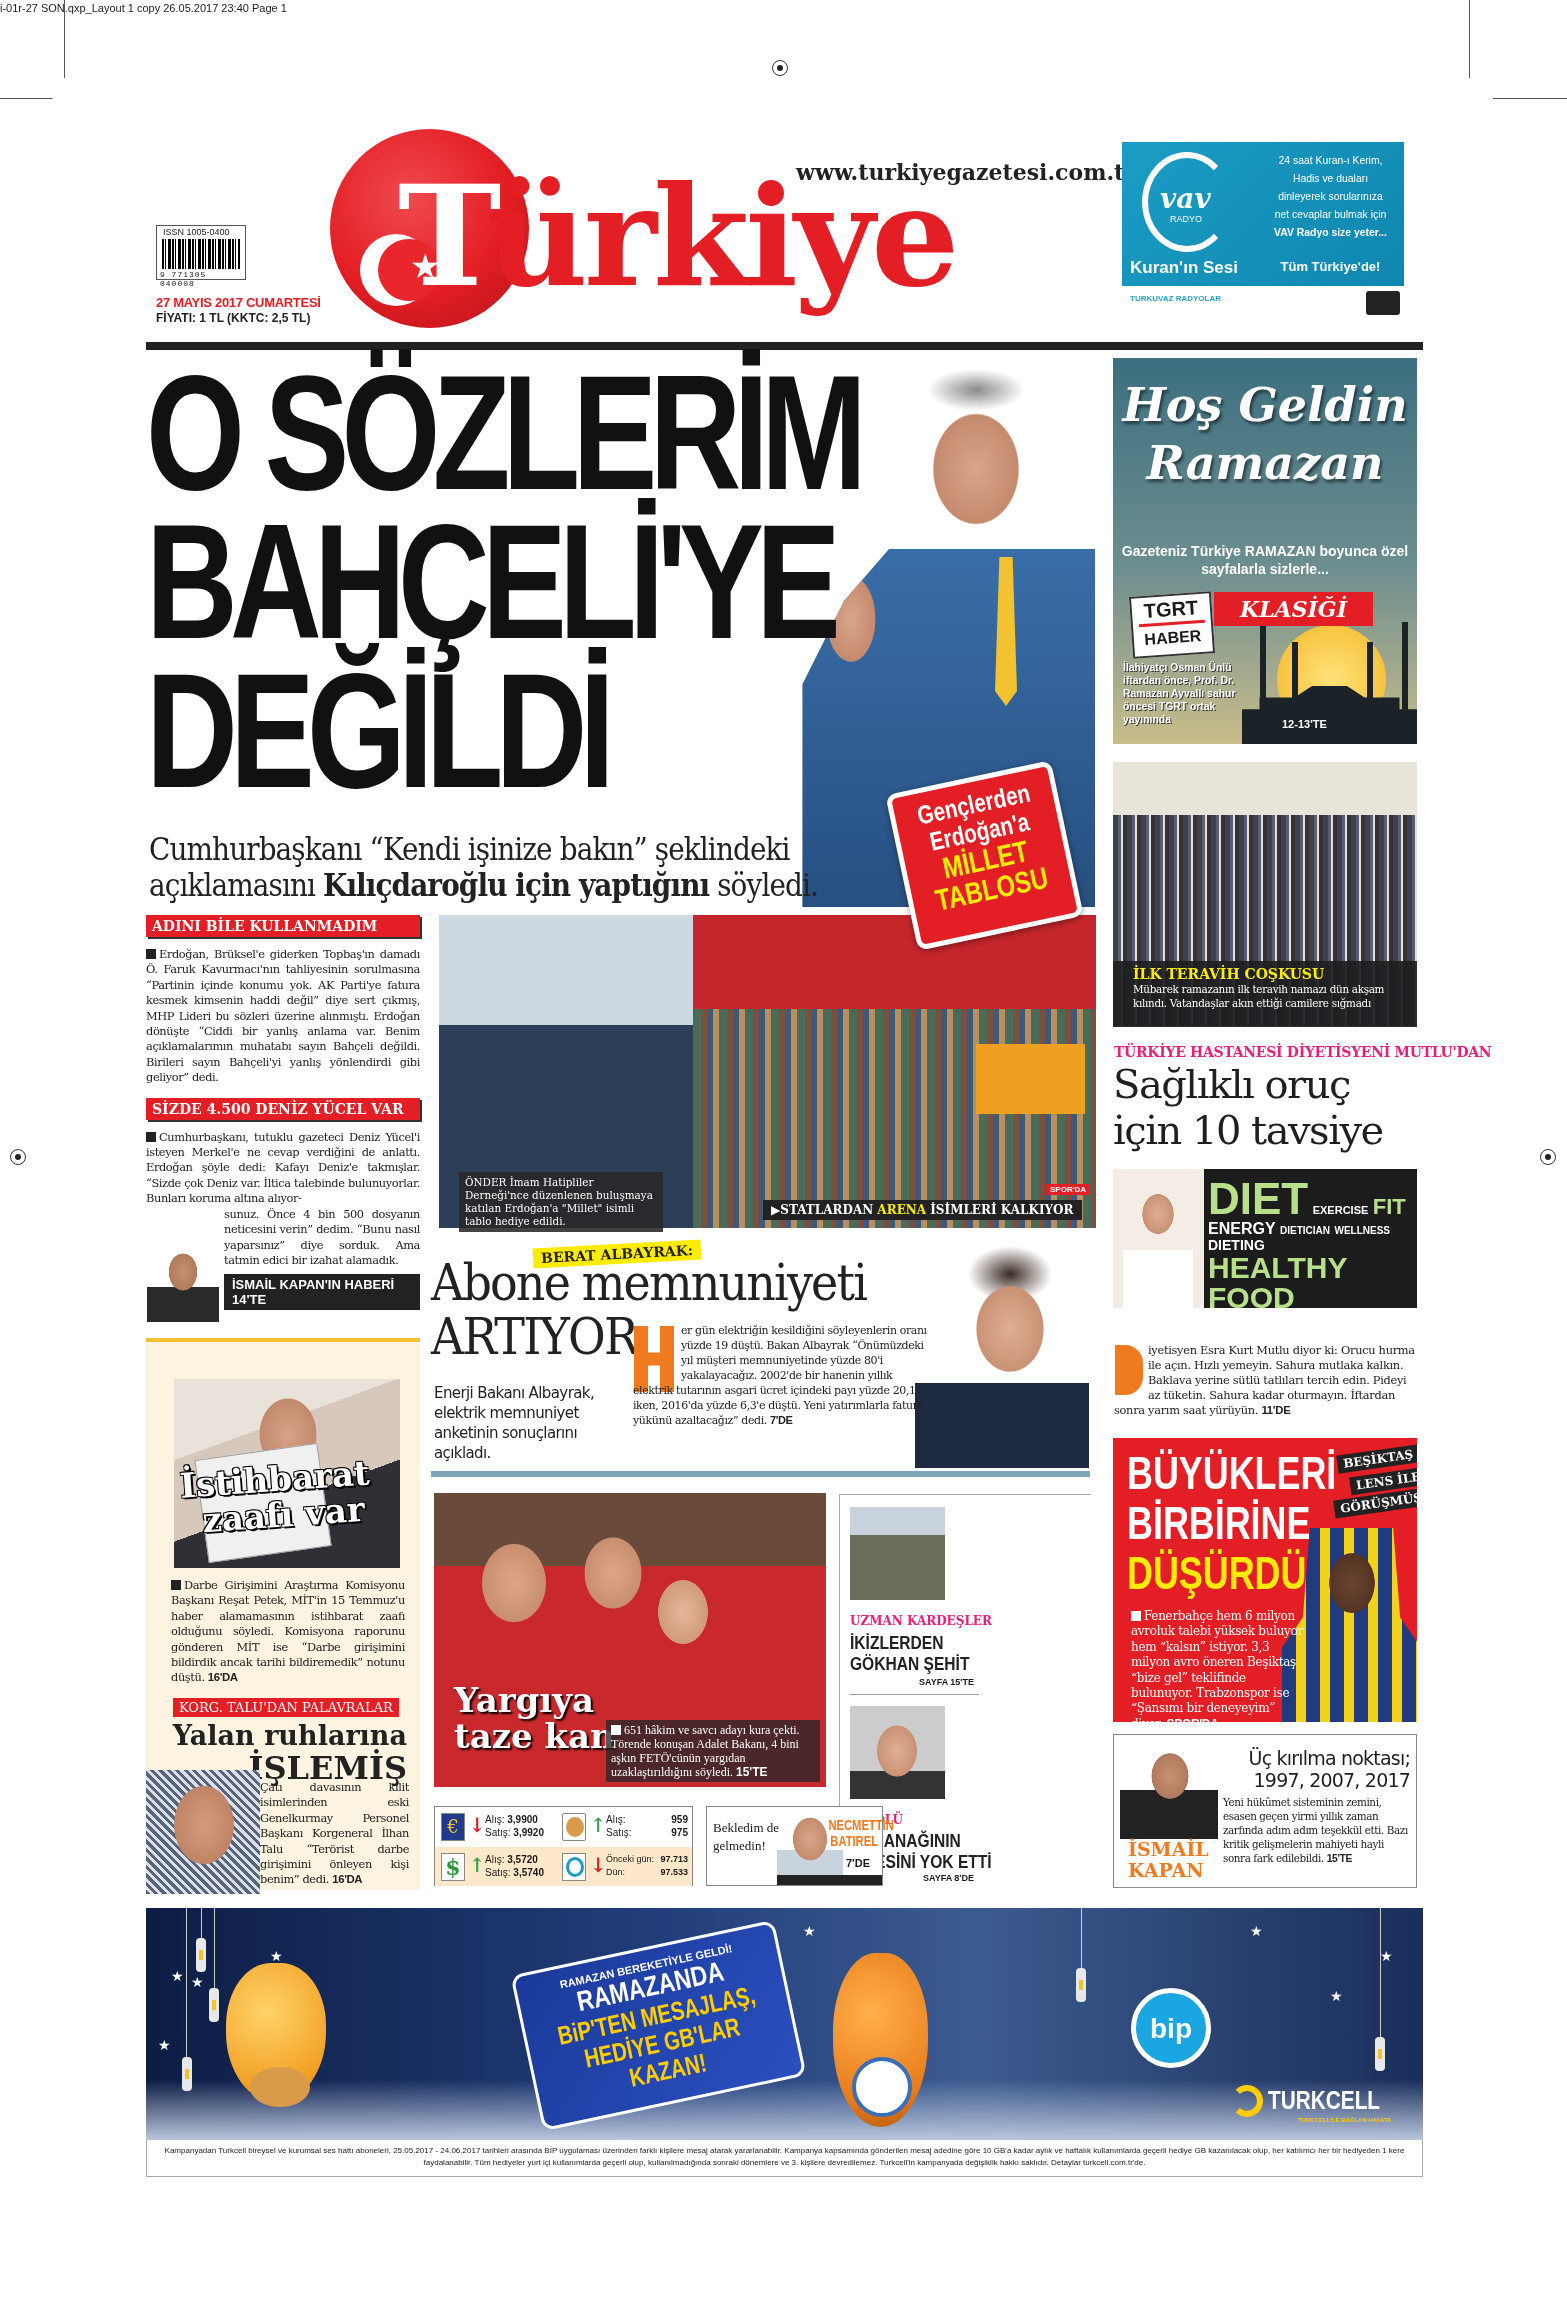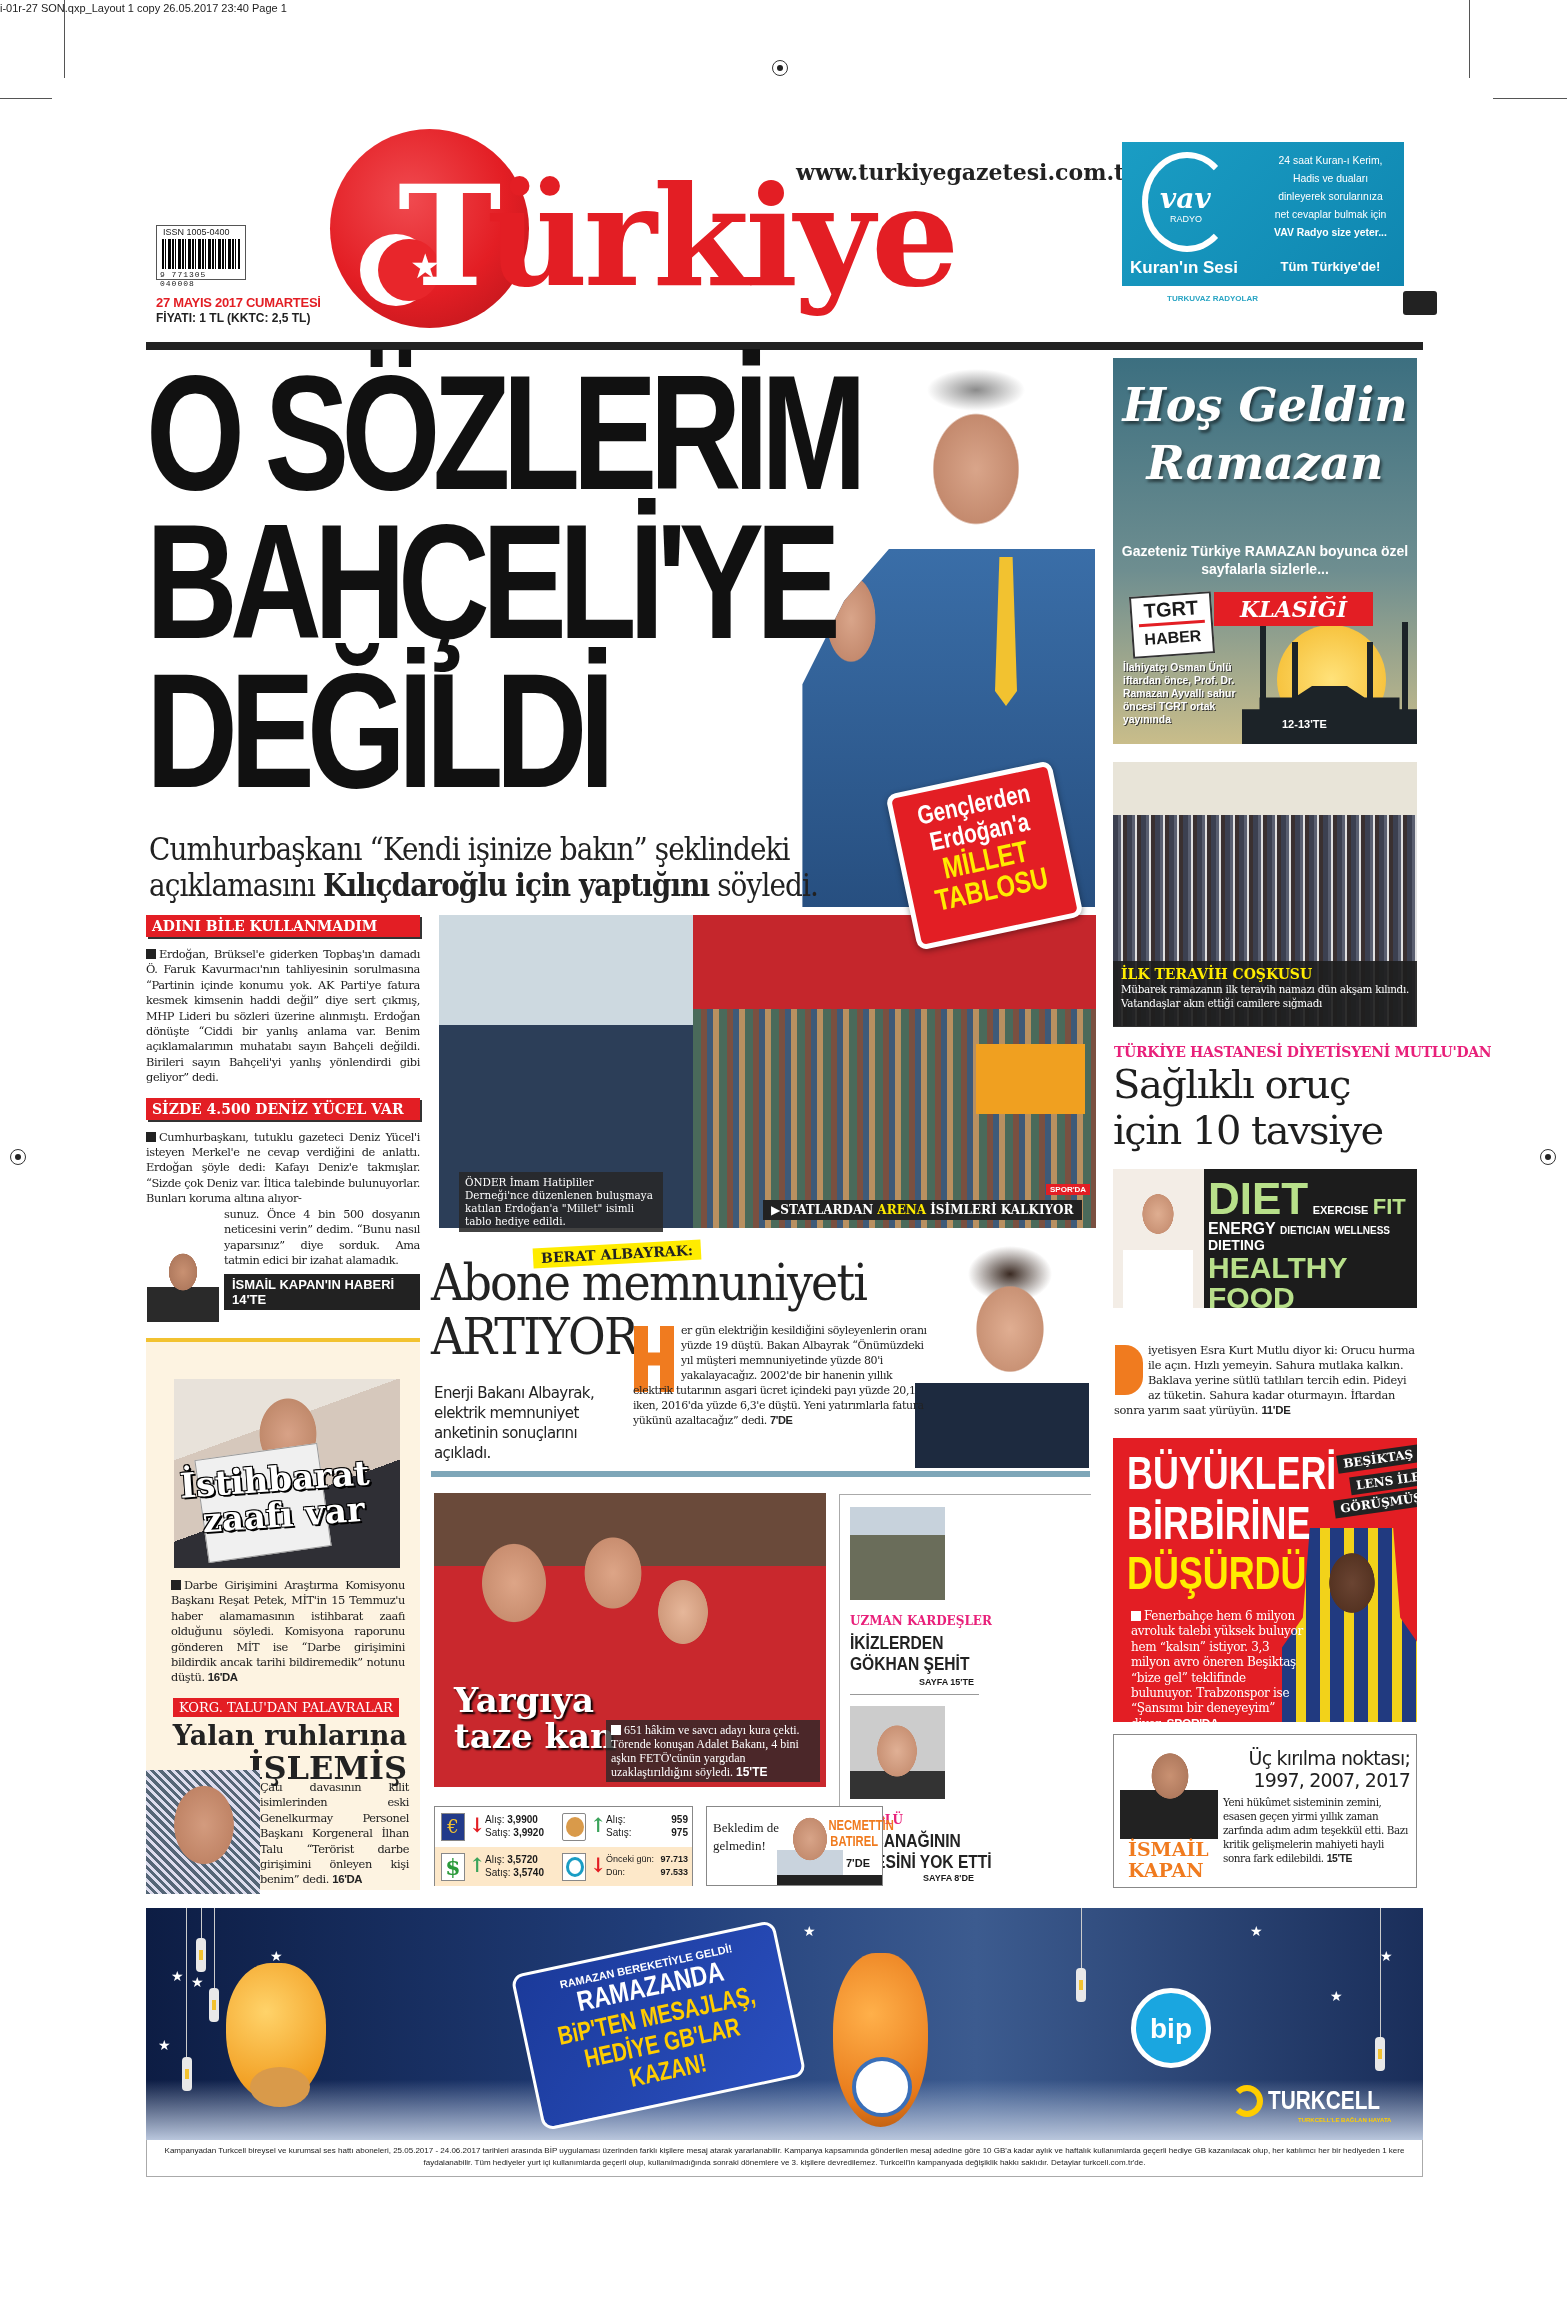--- a/index.html
+++ b/index.html
@@ -32,21 +32,21 @@
   .logo-T { color: #fff; -webkit-text-stroke: 0; text-shadow: none; }
   .site-url { left: 796px; top: 159px; font-size: 22px; font-weight: bold; font-family:"DejaVu Serif",serif; color:#222; }
 
   .vav-ad { left: 1122px; top: 142px; width: 282px; height: 144px; background: linear-gradient(135deg,#1a9dc4,#0f86b0); color:#fff; }
   .vav-logo { left: 20px; top: 10px; width: 90px; height: 100px; border: 6px solid #fff; border-radius: 50%; border-right-color: transparent; }
   .vav-logo-text { left: 38px; top: 40px; font-size: 28px; font-style: italic; font-weight:bold; color:#fff; font-family:"DejaVu Serif",serif; }
   .vav-radyo { left: 48px; top: 72px; font-size: 9px; color:#fff; font-family:"Liberation Sans",sans-serif;}
   .vav-kuran { left: 8px; top: 116px; font-size: 17px; font-weight: bold; font-family:"Liberation Sans",sans-serif; }
   .vav-text { left: 139px; top: 10px; width: 139px; text-align: center; font-size: 10.4px; line-height: 18px; font-family:"Liberation Sans",sans-serif; }
   .vav-tum { left: 139px; top: 117px; width: 139px; text-align:center; font-size: 13px; font-weight: bold; font-family:"Liberation Sans",sans-serif; }
-  .vav-footer { left: 1122px; top: 289px; width: 282px; height: 30px; font-size: 6px; font-family:"Liberation Sans",sans-serif; color:#333;margin-left:37px; }
+  .vav-footer { left: 1122px; top: 289px; width: 282px; height: 30px; font-size: 6px; font-family:"Liberation Sans",sans-serif; color:#333; }
   .turkuvaz { left: 8px; top: 5px; font-size: 8px; color:#2aa5c4; font-weight: bold; line-height: 9px; }
   .vav-store { left: 244px; top: 2px; width: 34px; height: 24px; background: #222; border-radius: 3px; }
 
   .topbar { left: 146px; top: 342px; width: 1277px; height: 8px; background: #222; }
 
   
   .headline { left: 146px; top: 358px; font-family: "Liberation Sans", sans-serif; font-weight: 900; color: #111; font-size: 163px; line-height: 149px; letter-spacing: -10px; transform: scaleX(0.78); transform-origin: left top; white-space: nowrap; }
   .erdogan-photo { left: 677px; top: 350px; width: 418px; height: 557px;
      background:
        radial-gradient(ellipse 70px 90px at 299px 119px, #d9a58a 0%, #c48a6e 60%, transparent 62%),
@@ -138,21 +138,21 @@
   .klasigi { left: 101px; top: 234px; width: 159px; height: 34px; background:#e31e24; color:#fff; font-family:"DejaVu Serif",serif; font-style: italic; font-weight: 900; font-size: 22px; text-align:center; line-height: 34px; }
   .ramazan-small { left: 10px; top: 303px; width: 114px; text-align:left; color:#fff; font-family:"Liberation Sans",sans-serif; font-weight:bold; font-size: 10.4px; line-height: 13px; text-shadow: 1px 1px 0 #333; }
   .sun { left: 164px; top: 267px; width: 109px; height: 109px; border-radius:50%; background: radial-gradient(circle,#ffe27a 0%,#f7c440 70%,#e6a52a 100%); }
   .mosque { left: 129px; top: 328px; width: 175px; height: 58px; background:#1c2328; clip-path: polygon(0 100%,0 40%,10% 40%,10% 20%,30% 20%,40% 0,60% 0,70% 20%,90% 20%,90% 40%,100% 40%,100% 100%); }
   .minaret { width: 6px; background:#1c2328; }
   .ramazan-page { left: 169px; top: 360px; color:#fff; font-family:"Liberation Sans",sans-serif; font-weight:bold; font-size: 11px; }
 
   .teravih { left: 1113px; top: 762px; width: 304px; height: 264px; background:
        linear-gradient(180deg,#e8e4d8 0 20%, transparent 20%),
        repeating-linear-gradient(90deg,#3c4050 0 5px,#5a5f70 5px 8px,#e0e0e0 8px 10px,#3a3030 10px 14px); }
-  .teravih-cap { left: 0; top: 199px; width: 304px; height: 66px; background: rgba(30,30,30,.92); padding: 5px 8px; }
+  .teravih-cap { left: 0; top: 199px; width: 304px; height: 66px; background: rgba(30,30,30,.92); padding: 5px 20px; }
   .teravih-cap .h { color: #ffec00; font-family:"DejaVu Serif",serif; font-weight: 900; font-size: 14px; }
   .teravih-cap .t { color:#fff; font-family:"DejaVu Serif",serif; font-size: 10.4px; line-height: 14px; letter-spacing: -0.3px; }
   .diet-kicker { left: 1114px; top: 1044px; color: #e8207a; font-family:"DejaVu Serif",serif; font-weight: bold; font-size: 14px; white-space: nowrap; letter-spacing:-0.3px; }
   .diet-title { left: 1113px; top: 1061px; font-family:"DejaVu Serif",serif; font-size: 40px; line-height: 46px; color:#1f1f1f; letter-spacing: -1.5px; }
   .diet-photo { left: 1113px; top: 1169px; width: 304px; height: 139px; background: linear-gradient(90deg,#f3ede6 0 30%,#1c1c1c 30%); }
   .diet-woman { left: 10px; top: 10px; width: 70px; height: 129px; background: radial-gradient(ellipse 22px 28px at 35px 35px,#dfae91 0%,#c99275 70%,transparent 72%), linear-gradient(180deg,transparent 0 55%,#fff 55%); }
   .diet-words { left: 95px; top: 8px; width: 204px; color:#fff; font-family:"Liberation Sans",sans-serif; font-weight:bold; line-height: 1; }
   .drop-D { left: 1115px; top: 1345px; width: 28px; height: 50px; background:#f07b1f; border-radius: 0 18px 18px 0; }
   .diet-text { left: 1114px; top: 1343px; width: 303px; font-family:"DejaVu Serif",serif; font-size: 11.4px; line-height: 15px; color:#222; letter-spacing: -0.3px; }
 

